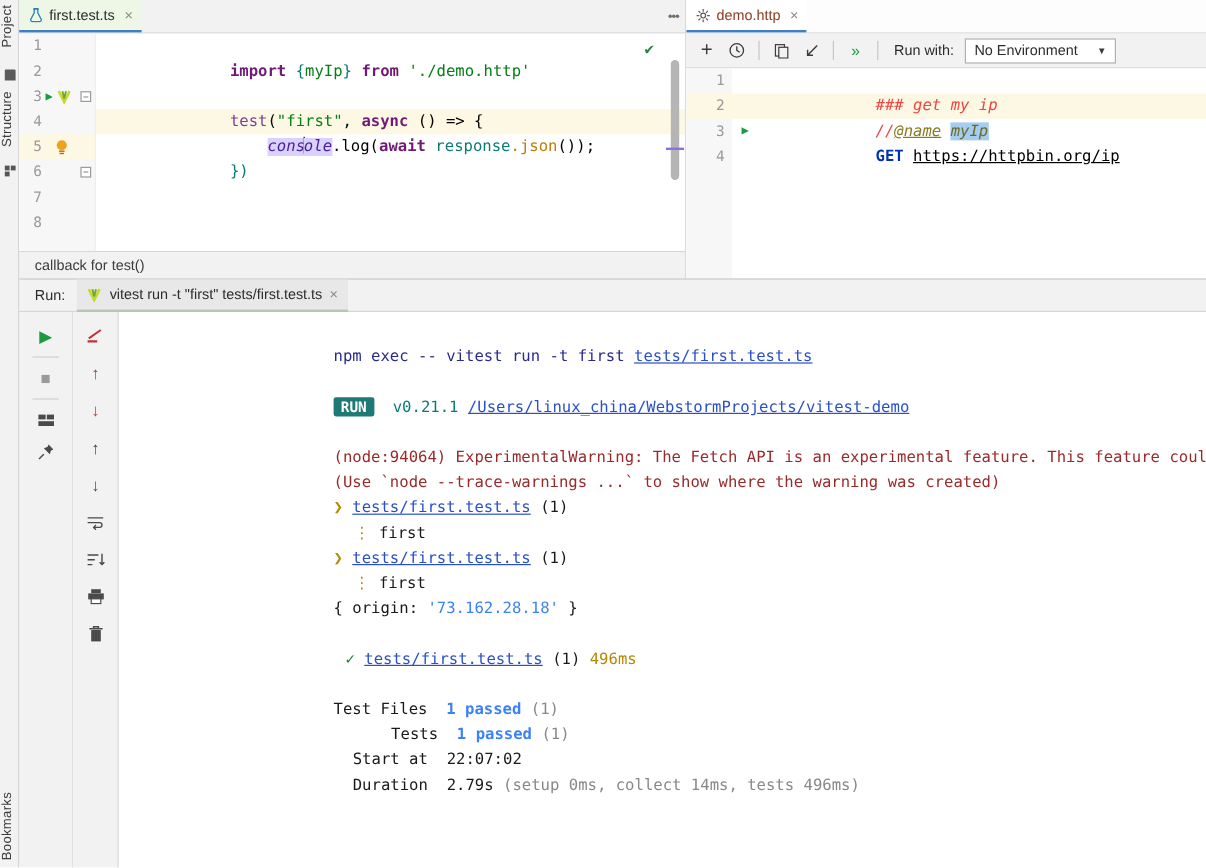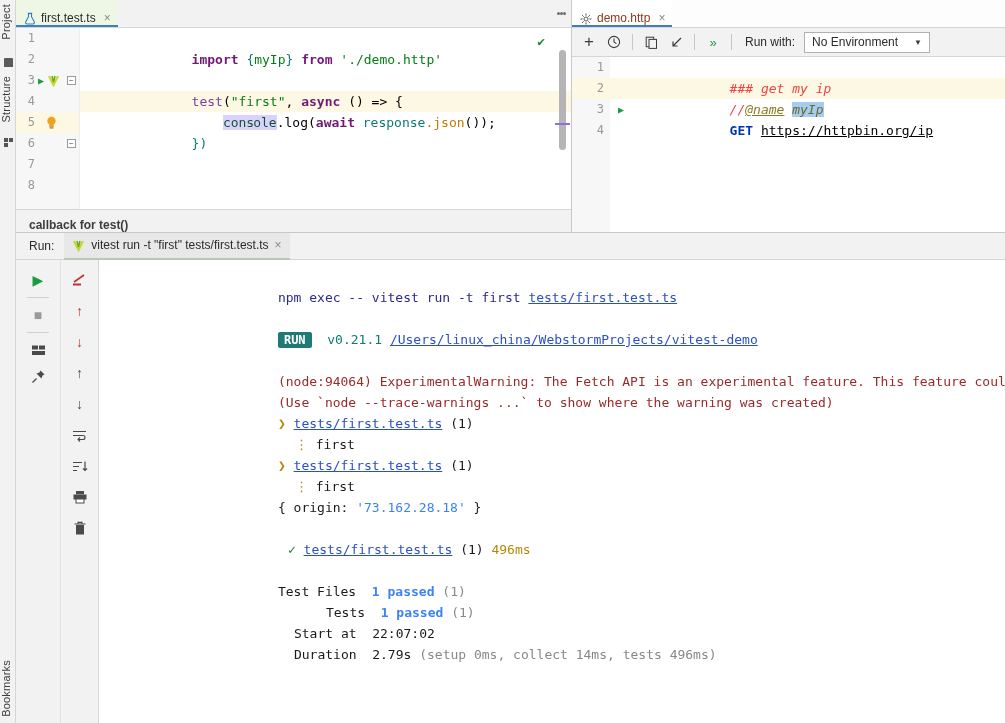--- a/index.html
+++ b/index.html
@@ -45,21 +45,21 @@
 
   
   .topsplit { display:flex; height:232px; flex:0 0 232px; }
 
   
   .editpane { width:556px; flex:0 0 556px; display:flex; flex-direction:column;
               border-right:1px solid #c9c9c9; background:#fff; }
   .tabbar { height:28px; flex:0 0 28px; background:#f2f2f2; display:flex;
             align-items:stretch; border-bottom:1px solid #d6d6d6; position:relative; }
   .tab {
-    display:flex; align-items:flex-end; gap:5px;
+    display:flex; align-items:center; gap:5px;
     padding:0 7px 0 8px; height:27px;
     background:#eef7e6;
     border-bottom:2px solid #3d7fc1;
     font-size:12px; color:#2b2b2b; white-space:nowrap;
   }
   .tab .close { color:#8a8a8a; font-size:12px; margin-left:3px; }
   .tabfill { flex:1 1 auto; }
   .dots { width:20px; display:flex; align-items:center; justify-content:center; }
   .dots i { display:block; width:3px; height:3px; background:#6e6e6e; border-radius:50%; margin:1px 0;}
 
@@ -70,34 +70,34 @@
   .gnum { position:absolute; right:44px; color:#999; }
   .gicons { position:absolute; left:22px; top:0; height:21px; display:flex; align-items:center; gap:3px;}
   .fold { position:absolute; right:3px; top:6px; width:9px; height:9px; border:1px solid #9a9a9a;
           background:#fff; color:#6a6a6a; font-size:8px; line-height:7px; text-align:center;}
   .code { flex:1 1 auto; position:relative; font-family:"DejaVu Sans Mono", monospace; font-size:13px; }
   .cline { height:21px; line-height:21px; padding-left:2px; white-space:pre; }
   .hl { background:#fdf8e3; }
   .k-kw { color:#701a75; font-weight:bold; }
   .k-str { color:#067d17; }
   .k-fn { color:#7a3e9d; }
-  .k-prop { color:#14532d; }
+  .k-prop { color:#4c1d95;font-style:italic; }
   .k-par { color:#000; }
   .k-teal { color:#0b7a75; }
   .k-orange { color:#c07b00; }
   .sel { background:#d9d2ff; }
   .caret { display:inline-block; width:1px; height:14px; background:#000;
            vertical-align:-2px; margin:0 -1px; }
   .checkmark { position:absolute; right:26px; top:6px; color:#21883a; font-size:13px; }
   .escroll { position:absolute; right:5px; top:22px; width:7px; height:100px;
              background:#b5b5b5; border-radius:4px; }
   .emark { position:absolute; right:1px; top:95px; width:15px; height:2px; background:#8f6fe0; }
   .breadcrumb { height:23px; flex:0 0 23px; border-top:1px solid #d6d6d6;
-                background:#f2f2f2; display:flex; align-items:flex-end;
-                padding-left:13px; font-size:12px; color:#3c3c3c;font-weight:bold; }
+                background:#f2f2f2; display:flex; align-items:center;
+                padding-left:13px; font-size:12px; color:#3c3c3c; }
 
   
   .httppane { flex:1 1 auto; display:flex; flex-direction:column; background:#fff; min-width:0; }
   .httptab { background:#fdfdfd; border-bottom:1px solid #d6d6d6; height:28px;
              display:flex; align-items:stretch; }
   .httptab .tab { background:#fff; border-bottom:2px solid #3d7fc1; color:#8b3a1f; }
   .httptoolbar { height:29px; flex:0 0 29px; background:#f2f2f2;
                  border-bottom:1px solid #d6d6d6; display:flex; align-items:center;
                  gap:3px; padding:0 6px; }
   .tbtn { width:22px; height:22px; display:flex; align-items:center; justify-content:center;

